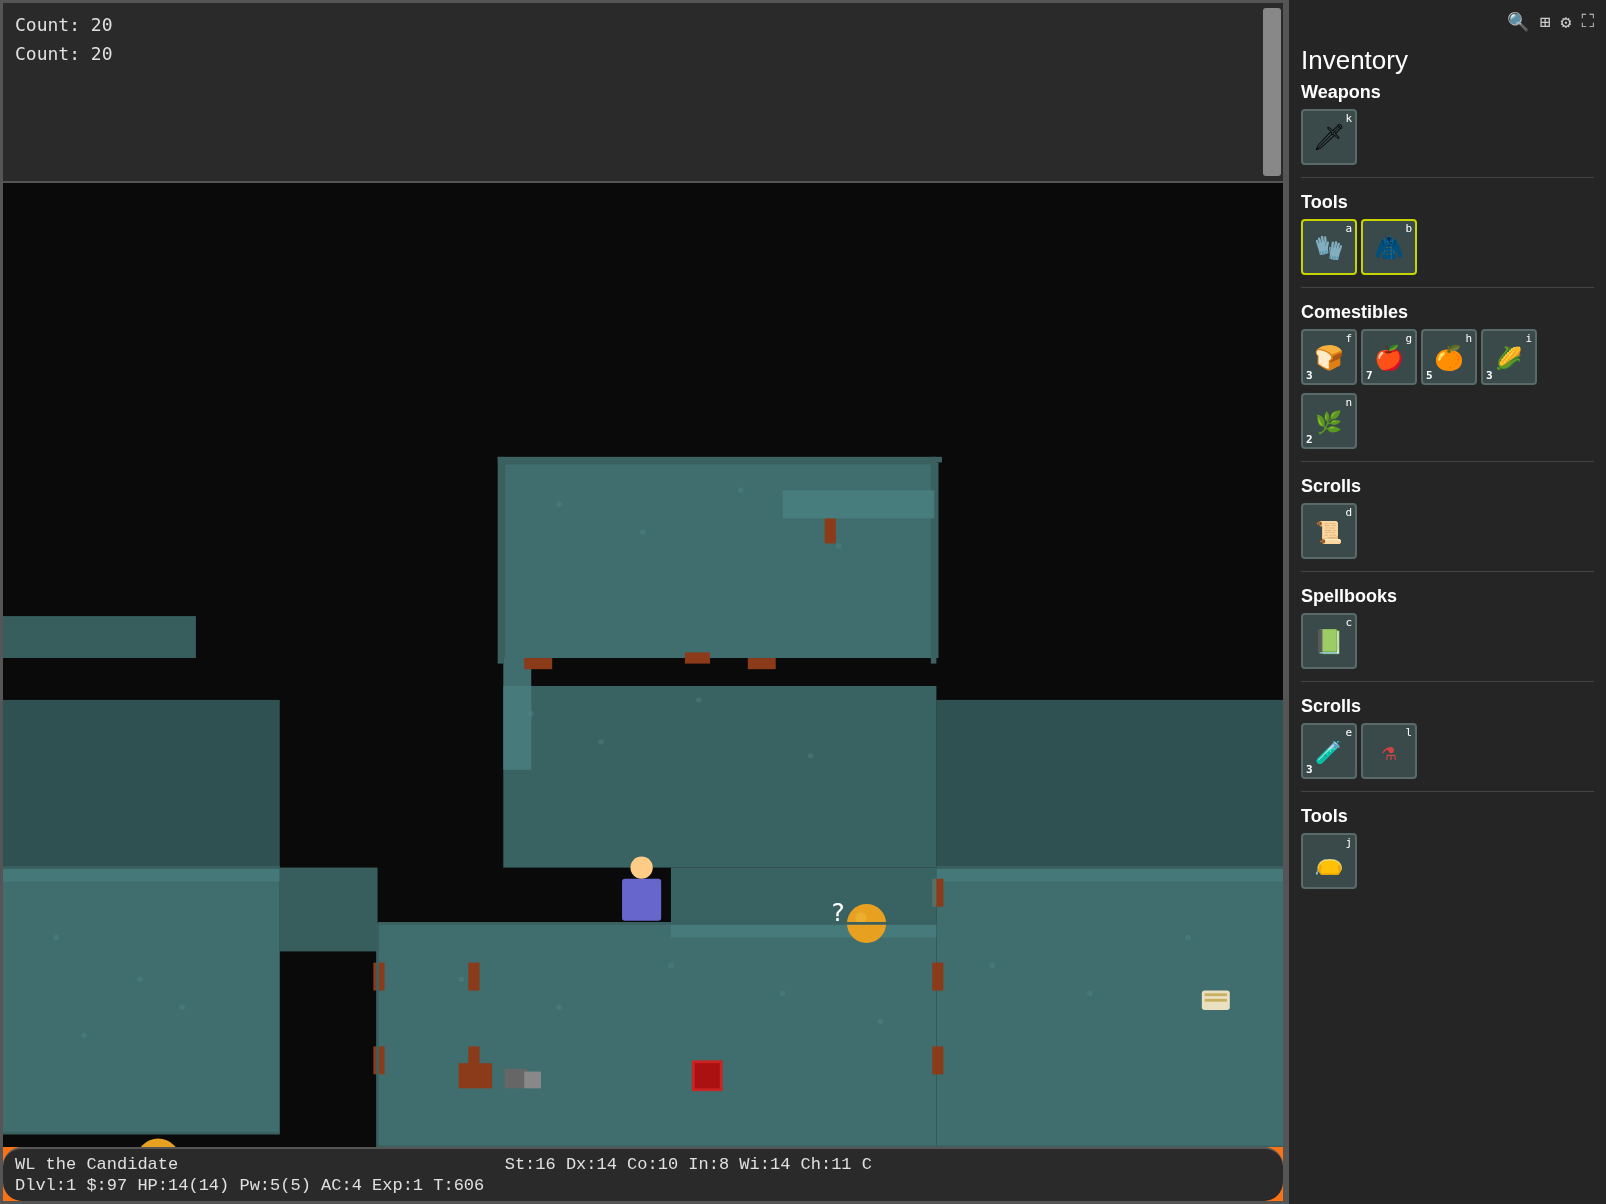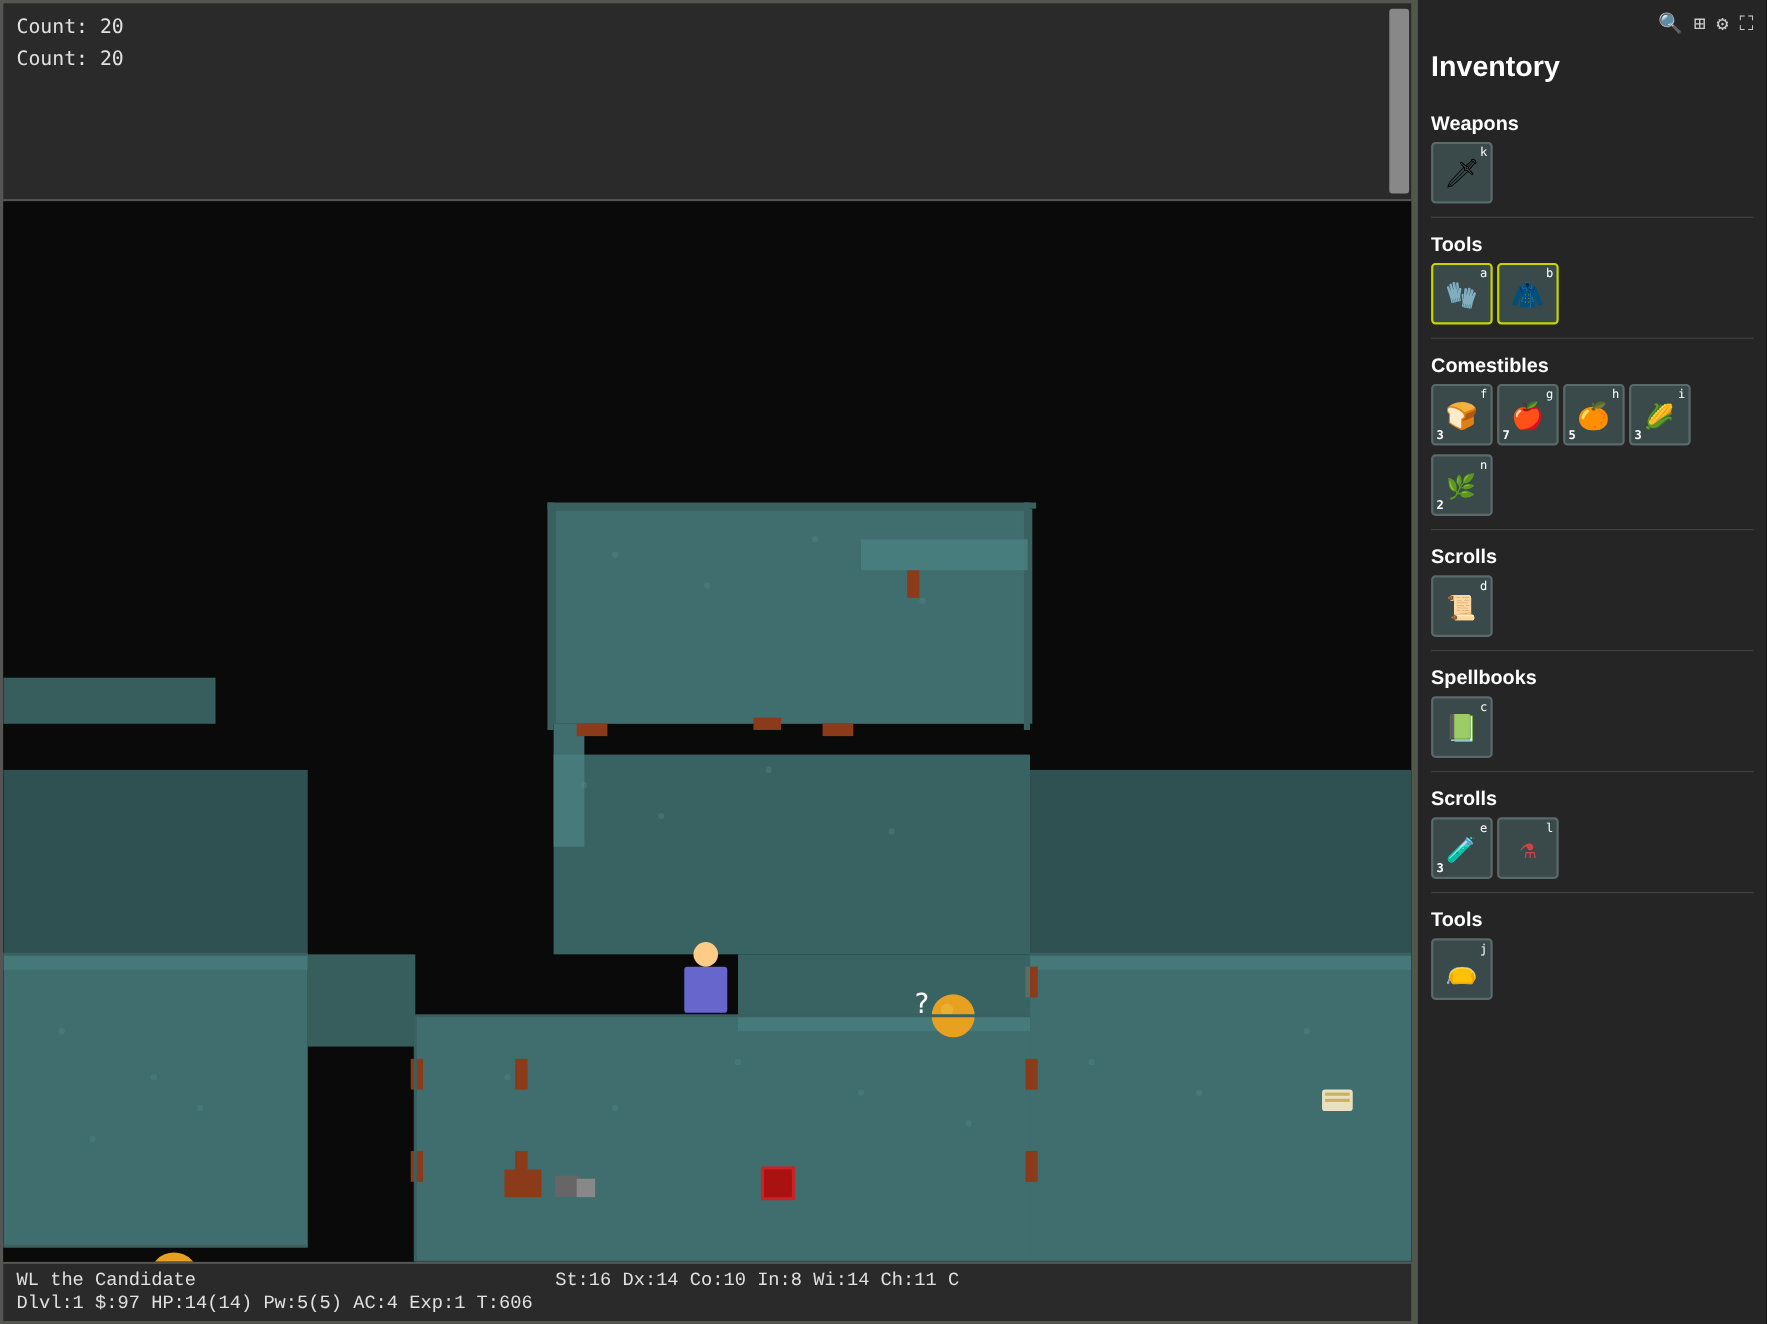--- a/index.html
+++ b/index.html
@@ -18,21 +18,21 @@
       display: flex;
       flex: 1;
       overflow: hidden;
     }
 
     
     .game-area {
       flex: 1;
       display: flex;
       flex-direction: column;
-      background: #4d7c0f;
+      background: #f97316;
       border: 3px solid #555;
       position: relative;
     }
 
     
     .message-log {
       background: #2a2a2a;
       padding: 8px 12px;
       border-bottom: 2px solid #555;
       position: relative;
@@ -64,20 +64,21 @@
     }
 
     
     .status-bar {
       background: #2a2a2a;
       border-top: 2px solid #555;
       padding: 6px 12px;
       color: #e0e0e0;
       font-size: 17px;
       font-family: 'Courier New', monospace;
+      border-radius: 19px;
     }
 
     .status-line1 {
       margin-bottom: 2px;
     }
 
     .status-line2 {}
 
     
     .inventory-panel {
@@ -101,22 +102,22 @@
 
     .toolbar-icon {
       color: #ccc;
       font-size: 18px;
       cursor: pointer;
     }
 
     .inventory-title {
       color: #ffffff;
       font-size: 26px;
-      font-weight: bold;
-      margin-bottom: 20px;
+      font-weight: normal;
+      margin-bottom: 0;
       font-family: sans-serif;
     }
 
     .inventory-section-label {
       color: #ffffff;
       font-size: 18px;
       font-family: sans-serif;
       margin-bottom: 6px;
       margin-top: 6px;
       font-weight: bold;

